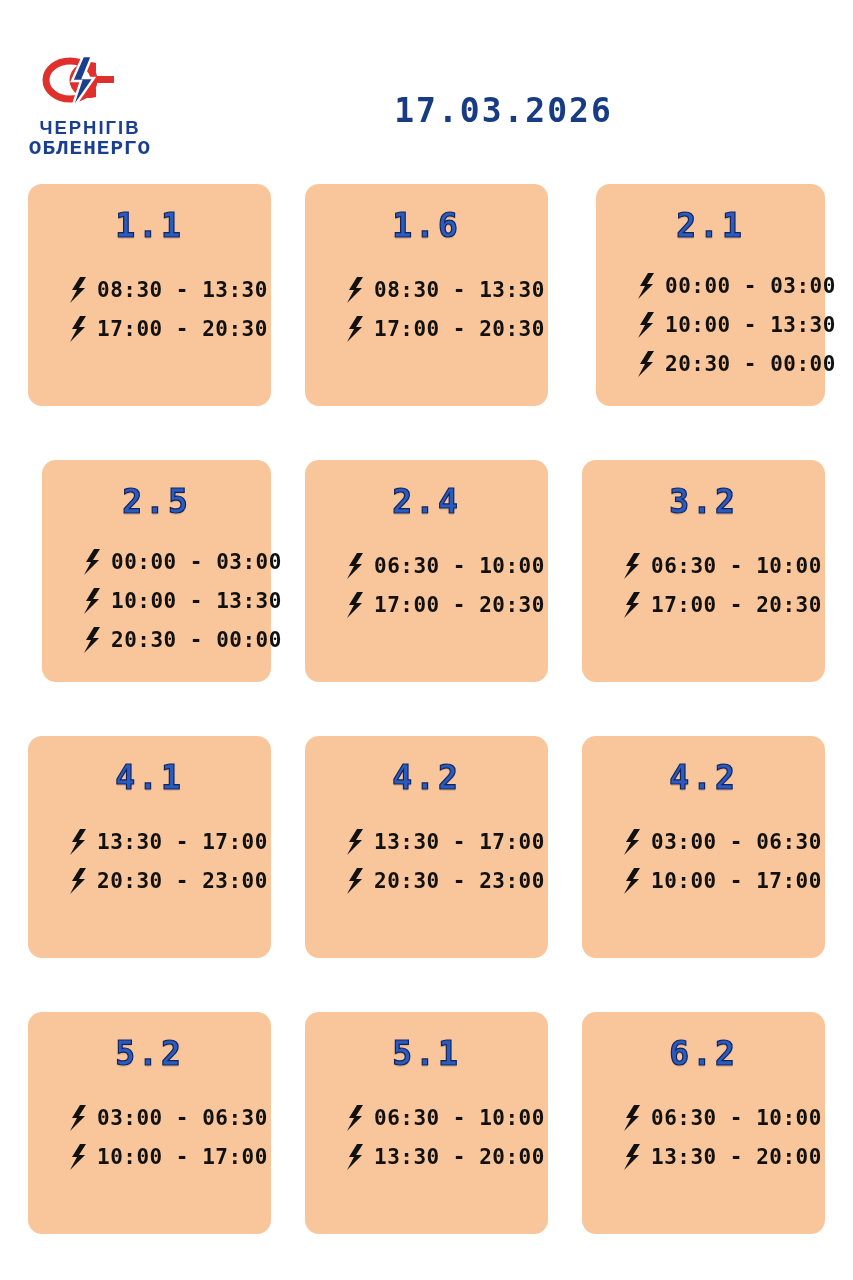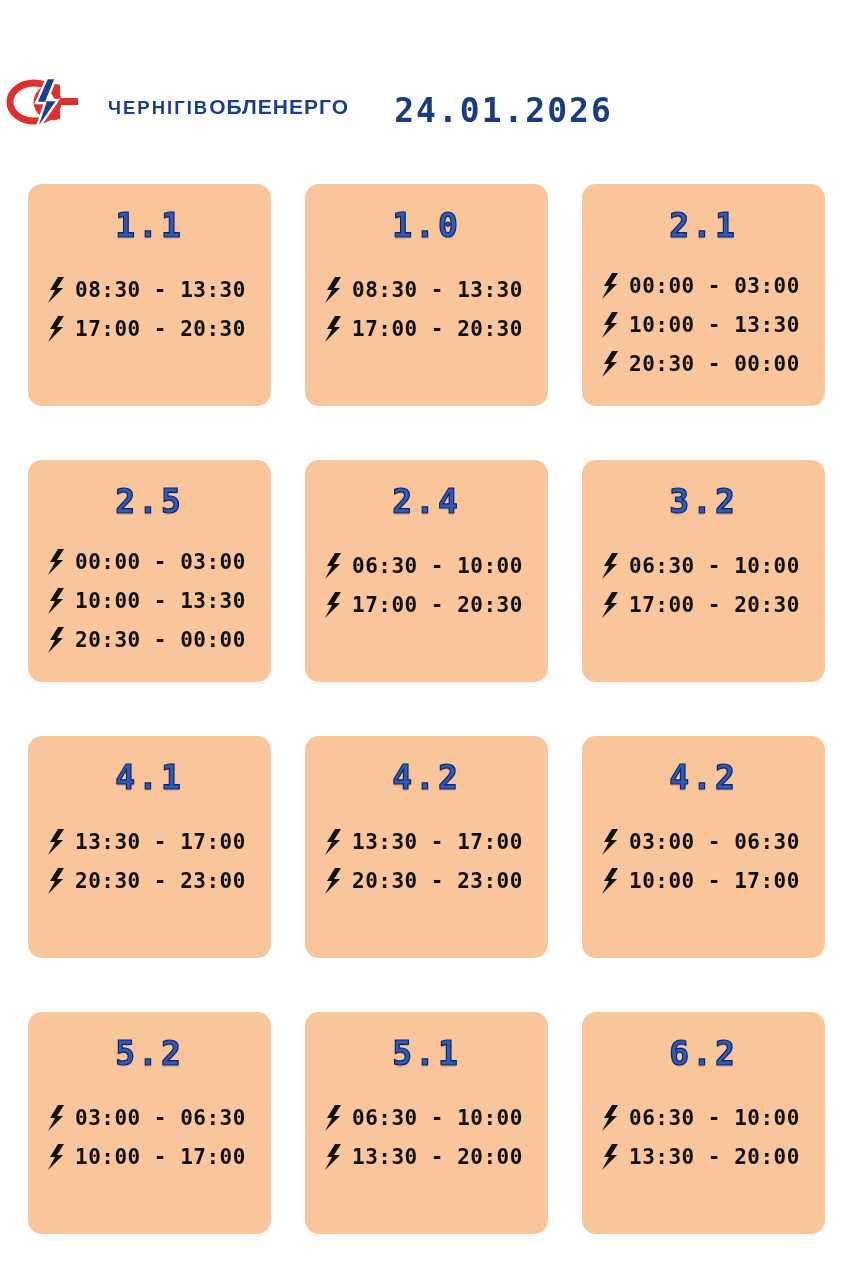--- a/index.html
+++ b/index.html
@@ -24,21 +24,21 @@
     display: flex;
     align-items: center;
     padding: 38px 0 0 0;
     height: 170px;
   }
 
   .logo-block {
     width: 180px;
     min-width: 180px;
     display: flex;
-    flex-direction: row;
+    flex-direction: column;
     align-items: center;
     justify-content: flex-start;
     padding-top: 6px;
   }
 
   .logo-mark {
     position: relative;
     width: 108px;
     height: 62px;
   }
@@ -53,20 +53,21 @@
     line-height: 1.05;
     margin-top: 2px;
   }
 
   .logo-text-2 {
     font-size: 21px;
     font-weight: bold;
     letter-spacing: 1.0px;
     color: #1b3f8f;
     line-height: 1.1;
+    font-family: Liberation Mono, monospace;
   }
 
   .title-block {
     flex: 1;
     text-align: center;
     padding-right: 26px;
   }
 
   .title-main {
     font-family: "DejaVu Sans Mono", monospace;
@@ -104,36 +105,36 @@
   .card {
     background: #f9c69b;
     border-radius: 14px;
     padding: 22px 0 24px 0;
     min-height: 222px;
     display: flex;
     flex-direction: column;
     align-items: center;
   }
 
-  .card.tall { min-height: 222px; }
+  .card.tall { min-height: 222px; margin-left: 14px; }
 
   .group-label {
     font-family: "DejaVu Sans Mono", monospace;
     font-size: 33px;
     font-weight: bold;
     color: #2a5bbf;
     letter-spacing: 3px;
     -webkit-text-stroke: 1.2px #12235c;
     text-shadow: 0 2px 0 rgba(0,0,0,0.10);
     margin-bottom: 28px;
   }
 
   .slots {
     width: 100%;
-    padding-left: 20px;
+    padding-left: 42px;
   }
 
   .slot {
     display: flex;
     align-items: center;
     gap: 10px;
     margin-bottom: 13px;
   }
 
   .slot:last-child { margin-bottom: 0; }
@@ -171,21 +172,21 @@
           <path d="M60 9 A20 18 0 1 0 60 43 L60 34 A11 10 0 1 1 60 18 Z" fill="#e0302c"></path>
           <rect x="56" y="22" width="22" height="7" fill="#e0302c"></rect>
           <path d="M47 2 L36 27 L45 27 L35 57 L58 24 L47 24 L56 2 Z" fill="#1b3f8f" stroke="#ffffff" stroke-width="2.4"></path>
         </svg>
       </div>
       <div class="logo-text-1">ЧЕРНІГІВ</div>
       <div class="logo-text-2">ОБЛЕНЕРГО</div>
     </div>
 
     <div class="title-block">
-      <div class="title-date">24.01.2026</div>
+      <div class="title-date">17.03.2026</div>
     </div>
 
   </div>
 
   <div class="grid">
 
     <div class="cell">
       <div class="card" data-rows="2">
         <div class="group-label">1.1</div>
         <div class="slots">
@@ -200,21 +201,21 @@
                 <path d="M10 0 L2 13 L7 13 L0 26 L15 11 L9 11 L16 0 Z" fill="#111"></path>
               </svg>
             <span class="slot-text">17:00 - 20:30</span>
           </div>
         </div>
       </div>
     </div>
 
     <div class="cell">
       <div class="card" data-rows="2">
-        <div class="group-label">1.0</div>
+        <div class="group-label">1.6</div>
         <div class="slots">
           <div class="slot">
             <svg class="bolt" viewBox="0 0 17 26">
                 <path d="M10 0 L2 13 L7 13 L0 26 L15 11 L9 11 L16 0 Z" fill="#111"></path>
               </svg>
             <span class="slot-text">08:30 - 13:30</span>
           </div>
           <div class="slot">
             <svg class="bolt" viewBox="0 0 17 26">
                 <path d="M10 0 L2 13 L7 13 L0 26 L15 11 L9 11 L16 0 Z" fill="#111"></path>

